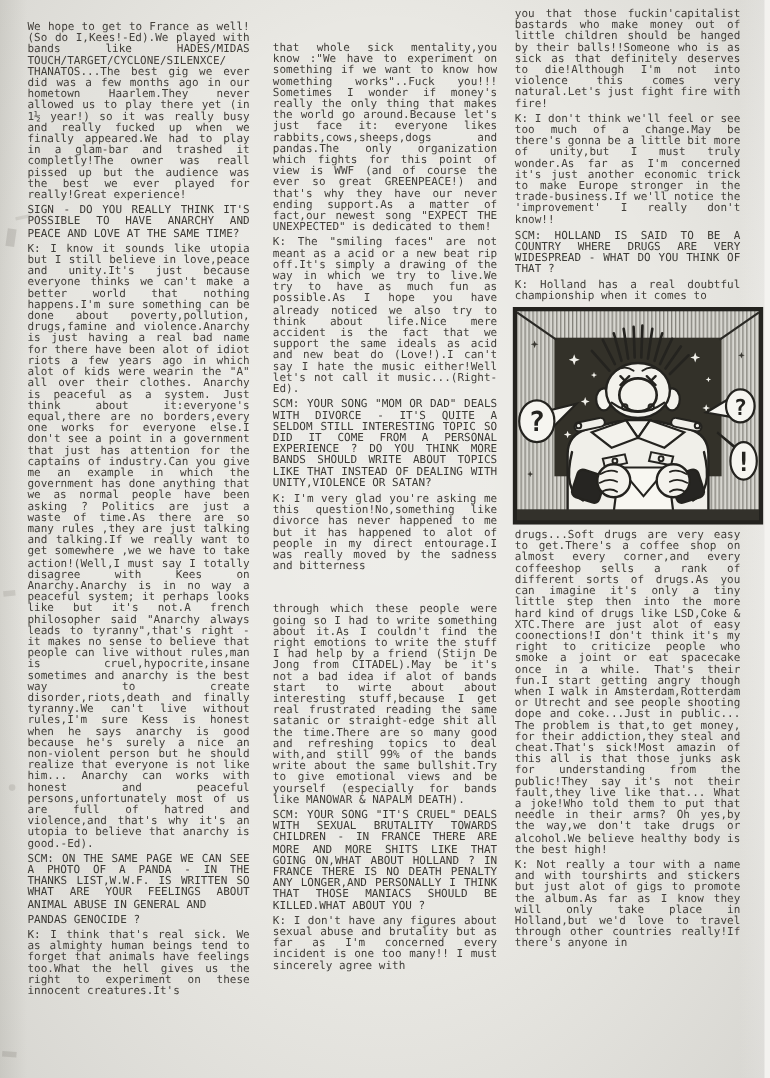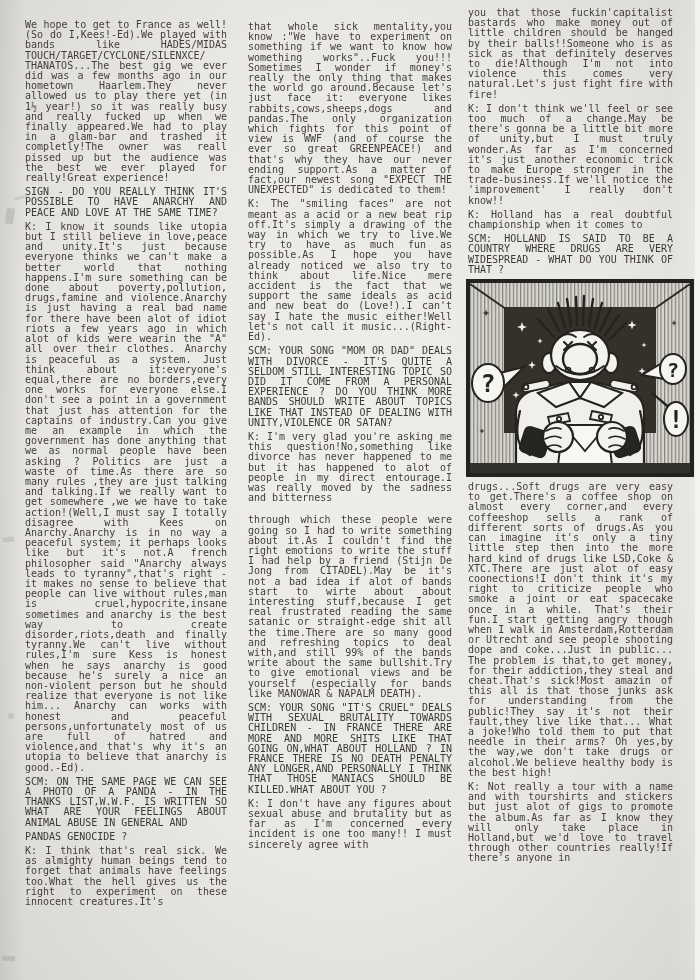--- a/index.html
+++ b/index.html
@@ -13,25 +13,25 @@
     content:"";position:absolute;inset:0;pointer-events:none;
     background:radial-gradient(ellipse at 50% 45%, rgba(255,255,255,.25) 0%, rgba(0,0,0,0) 55%, rgba(60,58,52,.10) 100%);
   }
   .col{
     position:absolute;
     font-size:10px;line-height:10.2px;letter-spacing:0;
     color:#423f3a;text-align:justify;
     word-spacing:normal;
   }
   .col1{left:25px;top:20px;width:202px;}
-  .col2{left:248px;top:22px;width:204px;}
+  .col2{left:248px;top:39px;width:204px;}
   .col3{left:468px;top:8px;width:205px;}
   .blk{margin:0 0 4px 0;}
   .blk.q{color:#3c3a35;}
-  .gap-after{margin-bottom:12px;}
+  .gap-after{margin-bottom:29px;}
   figure.cartoon{margin:4px 0 5px -2px;width:228px;height:198px;}
   figure.cartoon svg{display:block;}
   
   .artifact{position:absolute;pointer-events:none;}
   .sm1{left:6px;top:208px;width:8px;height:16px;background:#8e8c85;opacity:.30;transform:rotate(8deg);}
   .sm2{left:3px;top:537px;width:11px;height:5px;background:#96948c;opacity:.28;transform:rotate(-6deg);}
   .sm3{left:8px;top:713px;width:6px;height:6px;border-radius:50%;background:#8e8c85;opacity:.25;}
   .sm4{left:2px;top:956px;width:13px;height:5px;background:#8e8c85;opacity:.3;transform:rotate(4deg);}
   .sm5{left:14px;top:196px;width:14px;height:3px;background:#9a988f;opacity:.25;transform:rotate(-12deg);}
   .edge{right:0;top:0;width:5px;height:100%;background:#f5f4f1;opacity:.9;}
@@ -56,22 +56,22 @@
     <p class="blk q">SCM: YOUR SONG "MOM OR DAD" DEALS WITH DIVORCE - IT'S QUITE A SELDOM STILL INTERESTING TOPIC SO DID IT COME FROM A PERSONAL EXPERIENCE ? DO YOU THINK MORE BANDS SHOULD WRITE ABOUT TOPICS LIKE THAT INSTEAD OF DEALING WITH UNITY,VIOLENCE OR SATAN?</p>
     <p class="blk ans gap-after">K: I'm very glad you're asking me this question!No,something like divorce has never happened to me but it has happened to alot of people in my direct entourage.I was really moved by the sadness and bitterness</p>
     <p class="blk ans">through which these people were going so I had to write something about it.As I couldn't find the right emotions to write the stuff I had help by a friend (Stijn De Jong from CITADEL).May be it's not a bad idea if alot of bands start to wirte about about interesting stuff,because I get real frustrated reading the same satanic or straight-edge shit all the time.There are so many good and refreshing topics to deal with,and still 99% of the bands write about the same bullshit.Try to give emotional views and be yourself (especially for bands like MANOWAR &amp; NAPALM DEATH).</p>
     <p class="blk q">SCM: YOUR SONG "IT'S CRUEL" DEALS WITH SEXUAL BRUTALITY TOWARDS CHILDREN - IN FRANCE THERE ARE MORE AND MORE SHITS LIKE THAT GOING ON,WHAT ABOUT HOLLAND ? IN FRANCE THERE IS NO DEATH PENALTY ANY LONGER,AND PERSONALLY I THINK THAT THOSE MANIACS SHOULD BE KILLED.WHAT ABOUT YOU ?</p>
     <p class="blk ans">K: I don't have any figures about sexual abuse and brutality but as far as I'm concerned every incident is one too many!! I must sincerely agree with</p>
   </div>
 
   <div class="col col3">
     <p class="blk ans">you that those fuckin'capitalist bastards who make money out of little children should be hanged by their balls!!Someone who is as sick as that definitely deserves to die!Although I'm not into violence this comes very natural.Let's just fight fire with fire!</p>
     <p class="blk ans">K: I don't think we'll feel or see too much of a change.May be there's gonna be a little bit more of unity,but I must truly wonder.As far as I'm concerned it's just another economic trick to make Europe stronger in the trade-business.If we'll notice the 'improvement' I really don't know!!</p>
+    <p class="blk q">SCM: HOLLAND IS SAID TO BE A COUNTRY WHERE DRUGS ARE VERY WIDESPREAD - WHAT DO YOU THINK OF THAT ?</p>
     <p class="blk ans">K: Holland has a real doubtful championship when it comes to</p>
-    <p class="blk q">SCM: HOLLAND IS SAID TO BE A COUNTRY WHERE DRUGS ARE VERY WIDESPREAD - WHAT DO YOU THINK OF THAT ?</p>
 
     <figure class="cartoon">
       <svg width="228" height="198" viewBox="0 0 228 198">
         <defs>
           <pattern id="vstripes" width="3.6" height="8" patternUnits="userSpaceOnUse">
             <rect width="3.6" height="8" fill="#d7d6d0"></rect>
             <rect width="1.2" height="8" fill="#84827b"></rect>
           </pattern>
           <path id="star4" d="M0,-5 L1.3,-1.3 L5,0 L1.3,1.3 L0,5 L-1.3,1.3 L-5,0 L-1.3,-1.3 Z"></path>
         </defs>

